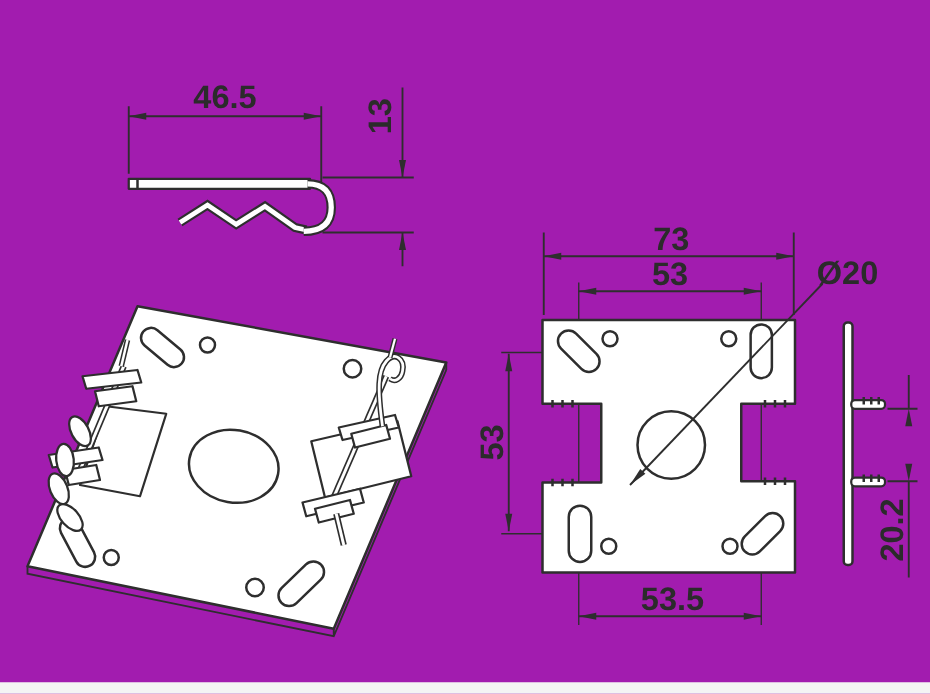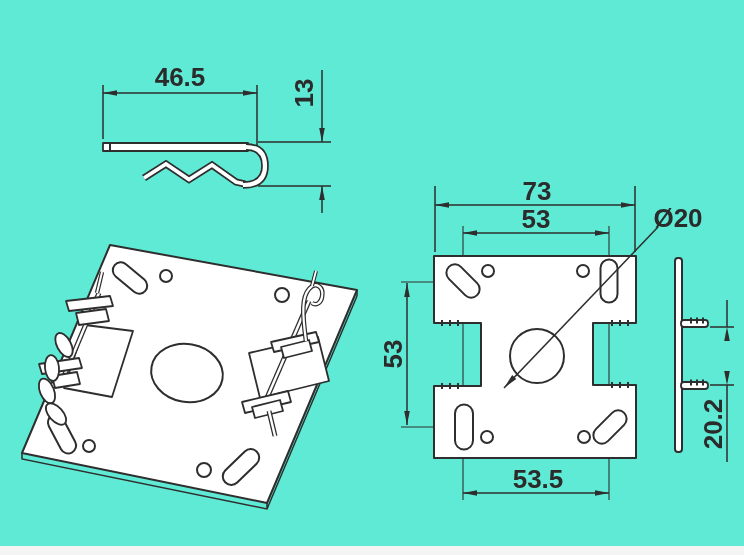--- a/index.html
+++ b/index.html
@@ -1,16 +1,16 @@
 <!DOCTYPE html>
 <html><head>
 <meta charset="utf-8">
 <style>
   html,body{margin:0;padding:0;background:#f4f4f4;}
-  .page{width:744px;height:546px;background:#5eead4;position:relative;margin:0 auto;
+  .page{width:744px;height:546px;background:#a21caf;position:relative;margin:0 auto;
         font-family:"Liberation Sans", sans-serif;}
   svg{display:block;}
   .dim-text{font-family:"Liberation Sans", sans-serif;font-weight:bold;font-size:26px;fill:#2b2b2b;}
   .outline{fill:#ffffff;stroke:#2e2e2e;stroke-width:2;stroke-linejoin:round;}
   .outline-thin{fill:#ffffff;stroke:#2e2e2e;stroke-width:1.8;stroke-linejoin:round;}
   .hole{fill:#ffffff;stroke:#2e2e2e;stroke-width:2;}
   .dimline{stroke:#2e2e2e;stroke-width:1.5;fill:none;}
   .centerline{stroke:#2e2e2e;stroke-width:1.1;fill:none;}
   .arrow{fill:#2e2e2e;stroke:none;}
   .strip-b{stroke:#2e2e2e;fill:none;stroke-linejoin:miter;stroke-linecap:butt;}

